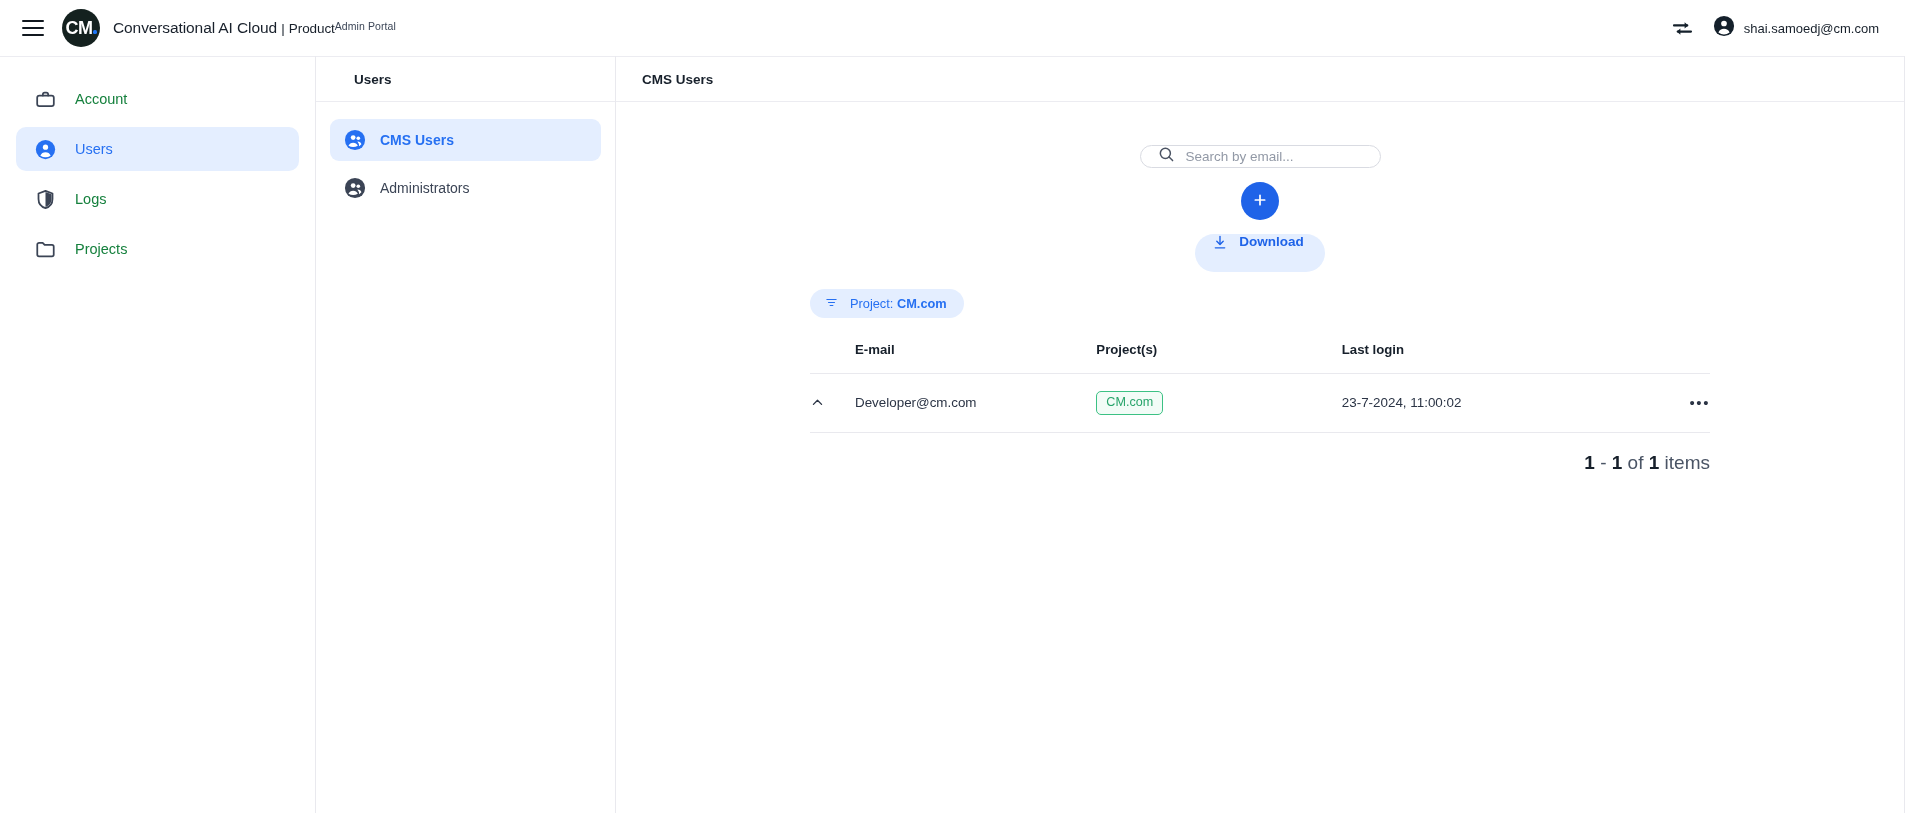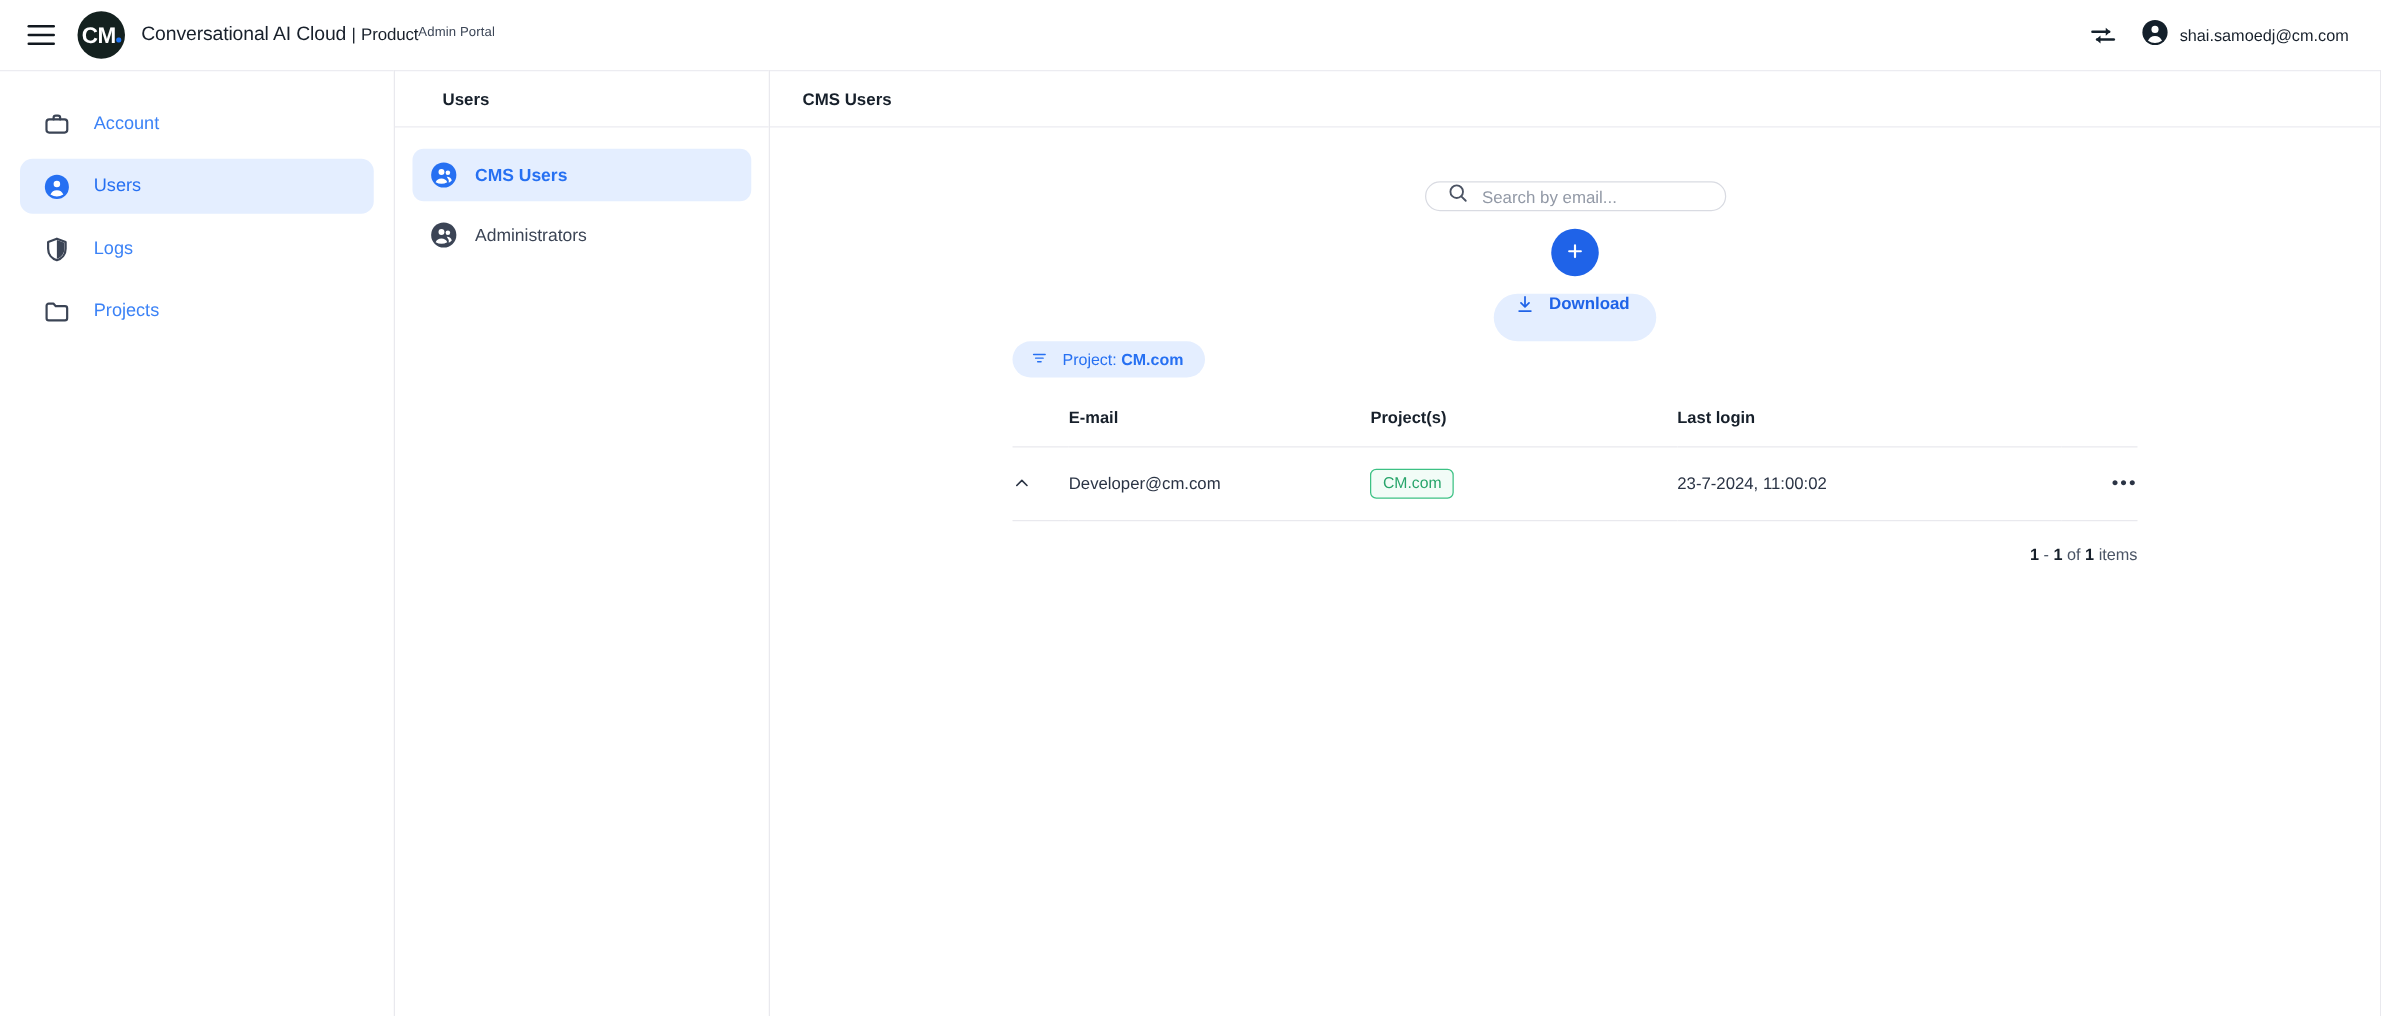--- a/index.html
+++ b/index.html
@@ -73,21 +73,21 @@
     border-top: 1px solid #ececf1;
     padding-top: 20px;
   }
   .nav-item {
     display: flex; align-items: center; gap: 19px;
     height: 44px;
     margin: 0 16px 6px 16px;
     padding: 0 18px;
     border-radius: 10px;
     cursor: pointer;
-    color: #3b82f6;
+    color: #15803d;
     font-size: 14.5px;
   }
   .nav-item.active { background:#e4eeff; color:#2670f2; }
   .nav-icon { width:22px; height:22px; display:flex; align-items:center; justify-content:center; flex:0 0 22px;}
 
   
   .midpanel { width: 299px; flex: 0 0 299px; display:flex; flex-direction:column; background:#fff; }
   .panel-head {
     height: 46px; display:flex; align-items:center;
     padding: 0 38px;
@@ -142,21 +142,21 @@
   }
   .download-btn {
     height: 38px; border-radius: 19px;
     background:#e4eeff; border:none; cursor:pointer;
     display:flex; align-items:flex-start; gap:11px;
     padding: 0 21px 0 17px;
     color:#1f63e8; font-size:13.5px; font-weight:700;
     font-family:"Liberation Sans", sans-serif;
   }
 
-  .chip-row { }
+  .chip-row { margin-top: 17px; }
   .filter-chip {
     display:inline-flex; align-items:center; gap:11px;
     height: 29px; padding: 0 17px 0 14px;
     border-radius: 15px; background:#e4eeff;
     color:#2670f2; font-size:12.8px; cursor:pointer;
   }
   .filter-chip b { font-weight:700; }
 
   
   table.users { width:100%; border-collapse: collapse; margin-top: 24px; }
@@ -184,21 +184,21 @@
     border-radius:5px; font-size:12.6px;
     padding: 3px 9px;
     line-height: 1.25;
   }
   .dots-btn {
     background:none; border:none; cursor:pointer; padding:0;
     color:#2b3445; letter-spacing:1.6px; font-size:15px; line-height:1;
   }
   .pagination {
     margin-top: 19px; text-align:right;
-    font-size:13px; color:#4a5465;
+    font-size:19px; color:#4a5465;
   }
   .pagination b { color:#17202b; font-weight:700; }
 </style>
 </head>
 <body>
 
 <div class="topbar">
 
   <div class="hamburger">
     <span></span>

